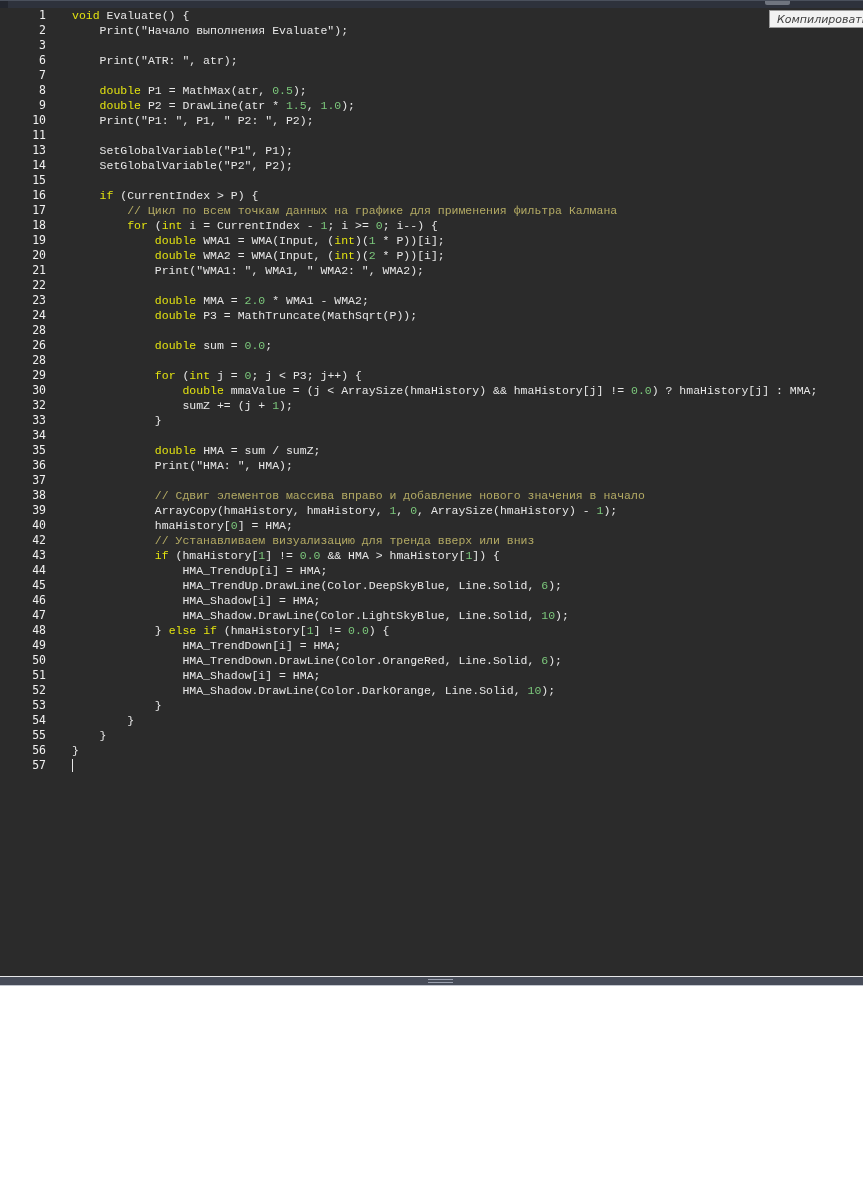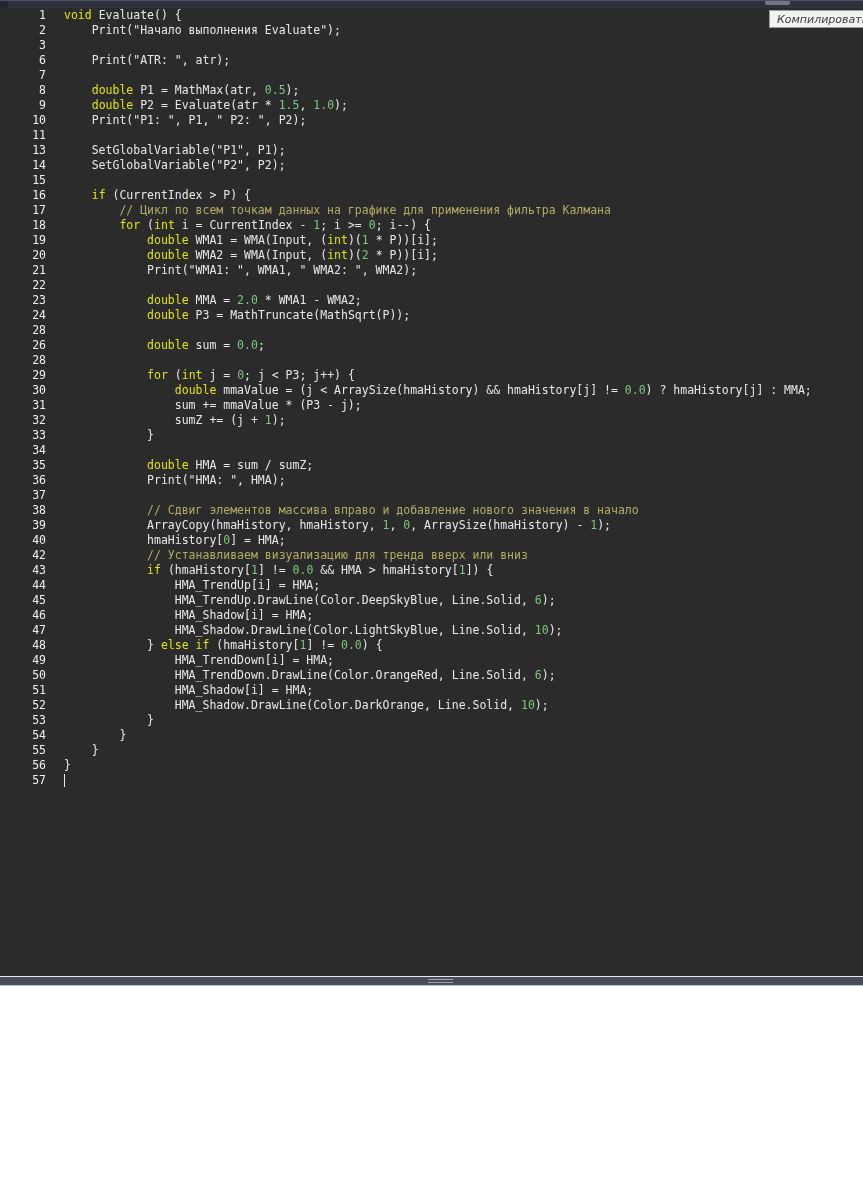--- a/index.html
+++ b/index.html
@@ -40,21 +40,21 @@
     cursor: text;
   }
   .line { height: 15px; white-space: pre; }
   .ln {
     display: inline-block;
     width: 46px;
     text-align: right;
     color: var(--c-line-number, #f0f0f0);
     user-select: none;
   }
-  .codetext { white-space: pre; margin-left: 18px; color: var(--c-plain, #e8e8e8); }
+  .codetext { white-space: pre; margin-left: 26px; color: var(--c-plain, #e8e8e8); font-family: Liberation Mono, monospace; }
   .t-p { color: var(--c-plain, #e8e8e8); }
   .t-k { color: var(--c-keyword, #e2e210); }
   .t-n { color: var(--c-number, #7cc87c); }
   .t-c { color: var(--c-comment, #b4ab64); }
   .caret {
     display: inline-block;
     width: 1px; height: 13px;
     margin-bottom: -3px;
     background: var(--c-caret, #e8e8e8);
   }
@@ -110,41 +110,40 @@
   </div>
 
   <div class="editor">
     <div>
         <div class="line"><span class="ln">1</span><span class="codetext"><span class="t-k">void</span><span class="t-p"> Evaluate() {</span></span></div>
         <div class="line"><span class="ln">2</span><span class="codetext"><span class="t-p">    Print("Начало выполнения Evaluate");</span></span></div>
         <div class="line"><span class="ln">3</span><span class="codetext"></span></div>
         <div class="line"><span class="ln">6</span><span class="codetext"><span class="t-p">    Print("ATR: ", atr);</span></span></div>
         <div class="line"><span class="ln">7</span><span class="codetext"></span></div>
         <div class="line"><span class="ln">8</span><span class="codetext"><span class="t-p">    </span><span class="t-k">double</span><span class="t-p"> P1 = MathMax(atr, </span><span class="t-n">0.5</span><span class="t-p">);</span></span></div>
-        <div class="line"><span class="ln">9</span><span class="codetext"><span class="t-p">    </span><span class="t-k">double</span><span class="t-p"> P2 = Evaluate(atr * </span><span class="t-n">1.5</span><span class="t-p">, </span><span class="t-n">1.0</span><span class="t-p">);</span></span></div>
+        <div class="line"><span class="ln">9</span><span class="codetext"><span class="t-p">    </span><span class="t-k">double</span><span class="t-p"> P2 = DrawLine(atr * </span><span class="t-n">1.5</span><span class="t-p">, </span><span class="t-n">1.0</span><span class="t-p">);</span></span></div>
         <div class="line"><span class="ln">10</span><span class="codetext"><span class="t-p">    Print("P1: ", P1, " P2: ", P2);</span></span></div>
         <div class="line"><span class="ln">11</span><span class="codetext"></span></div>
         <div class="line"><span class="ln">13</span><span class="codetext"><span class="t-p">    SetGlobalVariable("P1", P1);</span></span></div>
         <div class="line"><span class="ln">14</span><span class="codetext"><span class="t-p">    SetGlobalVariable("P2", P2);</span></span></div>
         <div class="line"><span class="ln">15</span><span class="codetext"></span></div>
         <div class="line"><span class="ln">16</span><span class="codetext"><span class="t-p">    </span><span class="t-k">if</span><span class="t-p"> (CurrentIndex &gt; P) {</span></span></div>
         <div class="line"><span class="ln">17</span><span class="codetext"><span class="t-c">        // Цикл по всем точкам данных на графике для применения фильтра Калмана</span></span></div>
         <div class="line"><span class="ln">18</span><span class="codetext"><span class="t-p">        </span><span class="t-k">for</span><span class="t-p"> (</span><span class="t-k">int</span><span class="t-p"> i = CurrentIndex - </span><span class="t-n">1</span><span class="t-p">; i &gt;= </span><span class="t-n">0</span><span class="t-p">; i--) {</span></span></div>
         <div class="line"><span class="ln">19</span><span class="codetext"><span class="t-p">            </span><span class="t-k">double</span><span class="t-p"> WMA1 = WMA(Input, (</span><span class="t-k">int</span><span class="t-p">)(</span><span class="t-n">1</span><span class="t-p"> * P))[i];</span></span></div>
         <div class="line"><span class="ln">20</span><span class="codetext"><span class="t-p">            </span><span class="t-k">double</span><span class="t-p"> WMA2 = WMA(Input, (</span><span class="t-k">int</span><span class="t-p">)(</span><span class="t-n">2</span><span class="t-p"> * P))[i];</span></span></div>
         <div class="line"><span class="ln">21</span><span class="codetext"><span class="t-p">            Print("WMA1: ", WMA1, " WMA2: ", WMA2);</span></span></div>
         <div class="line"><span class="ln">22</span><span class="codetext"></span></div>
         <div class="line"><span class="ln">23</span><span class="codetext"><span class="t-p">            </span><span class="t-k">double</span><span class="t-p"> MMA = </span><span class="t-n">2.0</span><span class="t-p"> * WMA1 - WMA2;</span></span></div>
         <div class="line"><span class="ln">24</span><span class="codetext"><span class="t-p">            </span><span class="t-k">double</span><span class="t-p"> P3 = MathTruncate(MathSqrt(P));</span></span></div>
         <div class="line"><span class="ln">28</span><span class="codetext"></span></div>
         <div class="line"><span class="ln">26</span><span class="codetext"><span class="t-p">            </span><span class="t-k">double</span><span class="t-p"> sum = </span><span class="t-n">0.0</span><span class="t-p">;</span></span></div>
         <div class="line"><span class="ln">28</span><span class="codetext"></span></div>
         <div class="line"><span class="ln">29</span><span class="codetext"><span class="t-p">            </span><span class="t-k">for</span><span class="t-p"> (</span><span class="t-k">int</span><span class="t-p"> j = </span><span class="t-n">0</span><span class="t-p">; j &lt; P3; j++) {</span></span></div>
         <div class="line"><span class="ln">30</span><span class="codetext"><span class="t-p">                </span><span class="t-k">double</span><span class="t-p"> mmaValue = (j &lt; ArraySize(hmaHistory) &amp;&amp; hmaHistory[j] != </span><span class="t-n">0.0</span><span class="t-p">) ? hmaHistory[j] : MMA;</span></span></div>
-        <div class="line"><span class="ln">31</span><span class="codetext"><span class="t-p">                sum += mmaValue * (P3 - j);</span></span></div>
         <div class="line"><span class="ln">32</span><span class="codetext"><span class="t-p">                sumZ += (j + </span><span class="t-n">1</span><span class="t-p">);</span></span></div>
         <div class="line"><span class="ln">33</span><span class="codetext"><span class="t-p">            }</span></span></div>
         <div class="line"><span class="ln">34</span><span class="codetext"></span></div>
         <div class="line"><span class="ln">35</span><span class="codetext"><span class="t-p">            </span><span class="t-k">double</span><span class="t-p"> HMA = sum / sumZ;</span></span></div>
         <div class="line"><span class="ln">36</span><span class="codetext"><span class="t-p">            Print("HMA: ", HMA);</span></span></div>
         <div class="line"><span class="ln">37</span><span class="codetext"></span></div>
         <div class="line"><span class="ln">38</span><span class="codetext"><span class="t-c">            // Сдвиг элементов массива вправо и добавление нового значения в начало</span></span></div>
         <div class="line"><span class="ln">39</span><span class="codetext"><span class="t-p">            ArrayCopy(hmaHistory, hmaHistory, </span><span class="t-n">1</span><span class="t-p">, </span><span class="t-n">0</span><span class="t-p">, ArraySize(hmaHistory) - </span><span class="t-n">1</span><span class="t-p">);</span></span></div>
         <div class="line"><span class="ln">40</span><span class="codetext"><span class="t-p">            hmaHistory[</span><span class="t-n">0</span><span class="t-p">] = HMA;</span></span></div>
         <div class="line"><span class="ln">42</span><span class="codetext"><span class="t-c">            // Устанавливаем визуализацию для тренда вверх или вниз</span></span></div>

